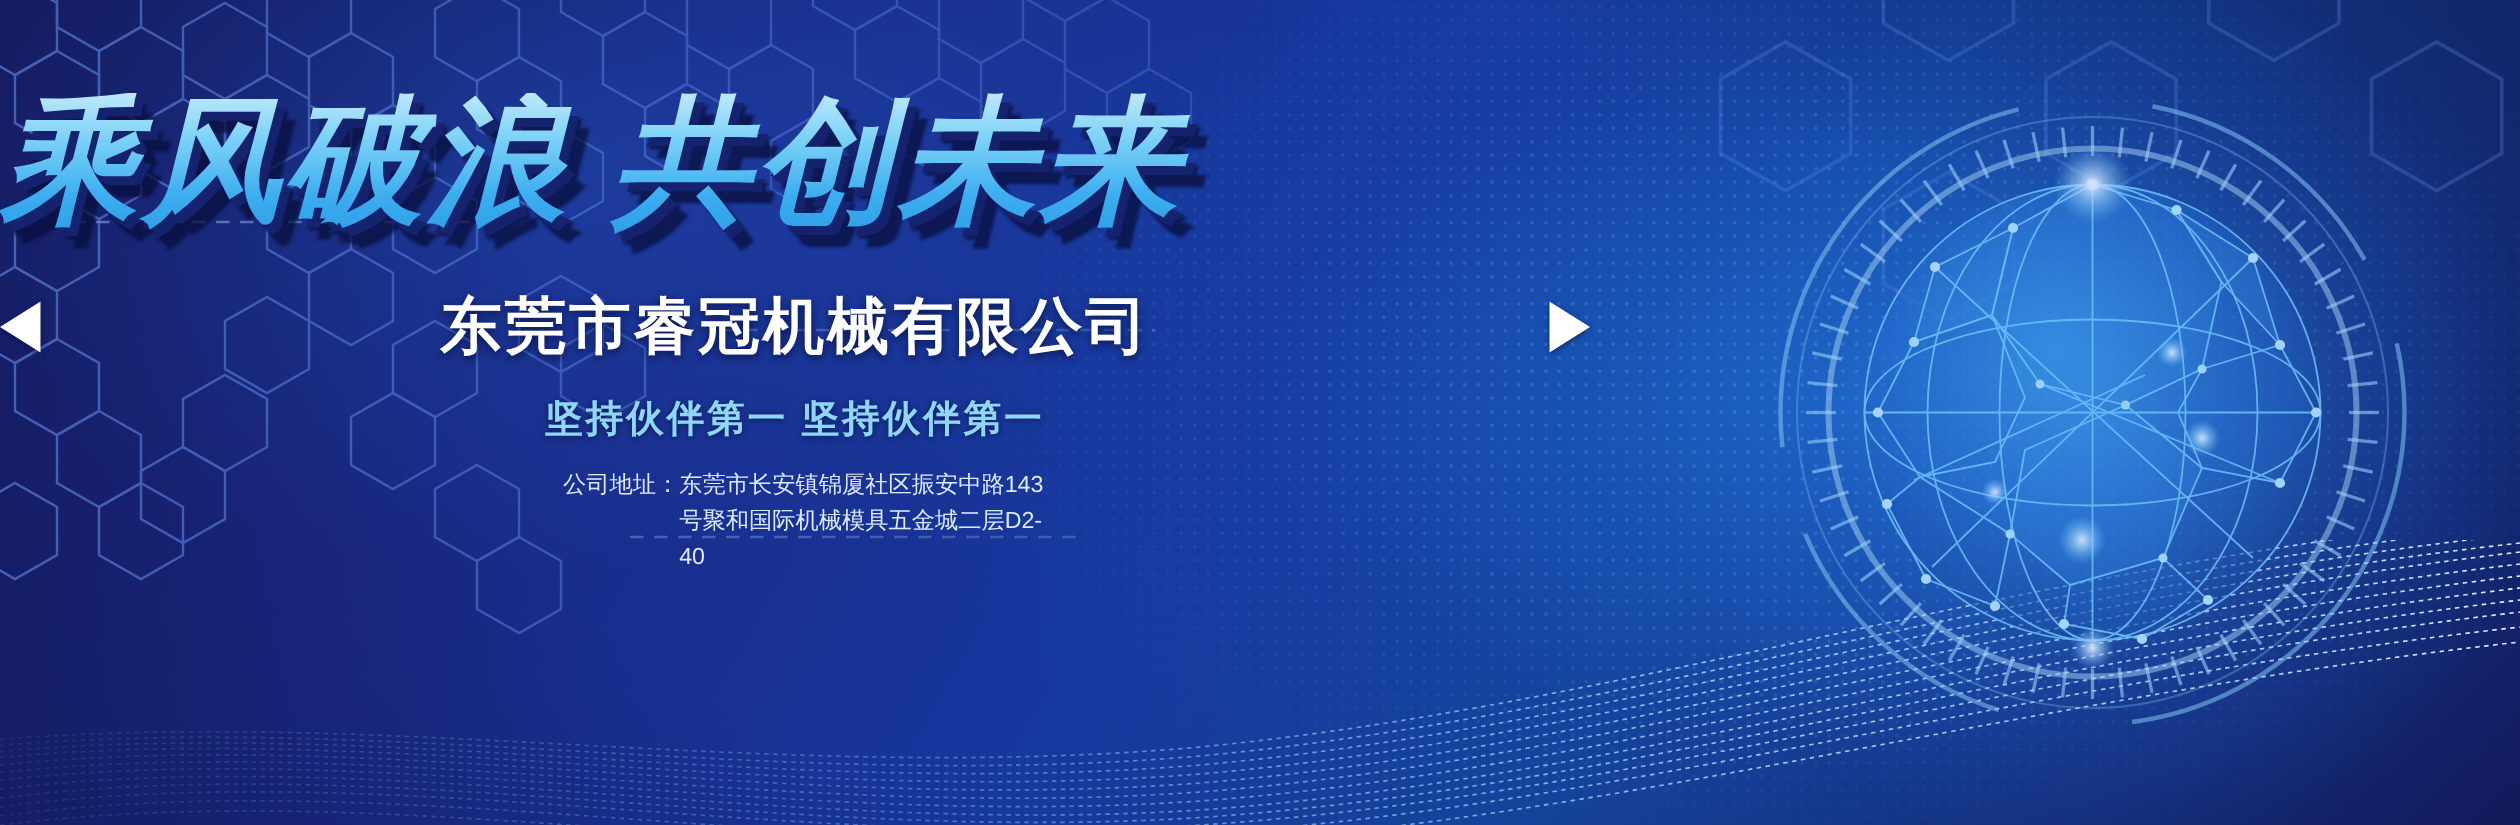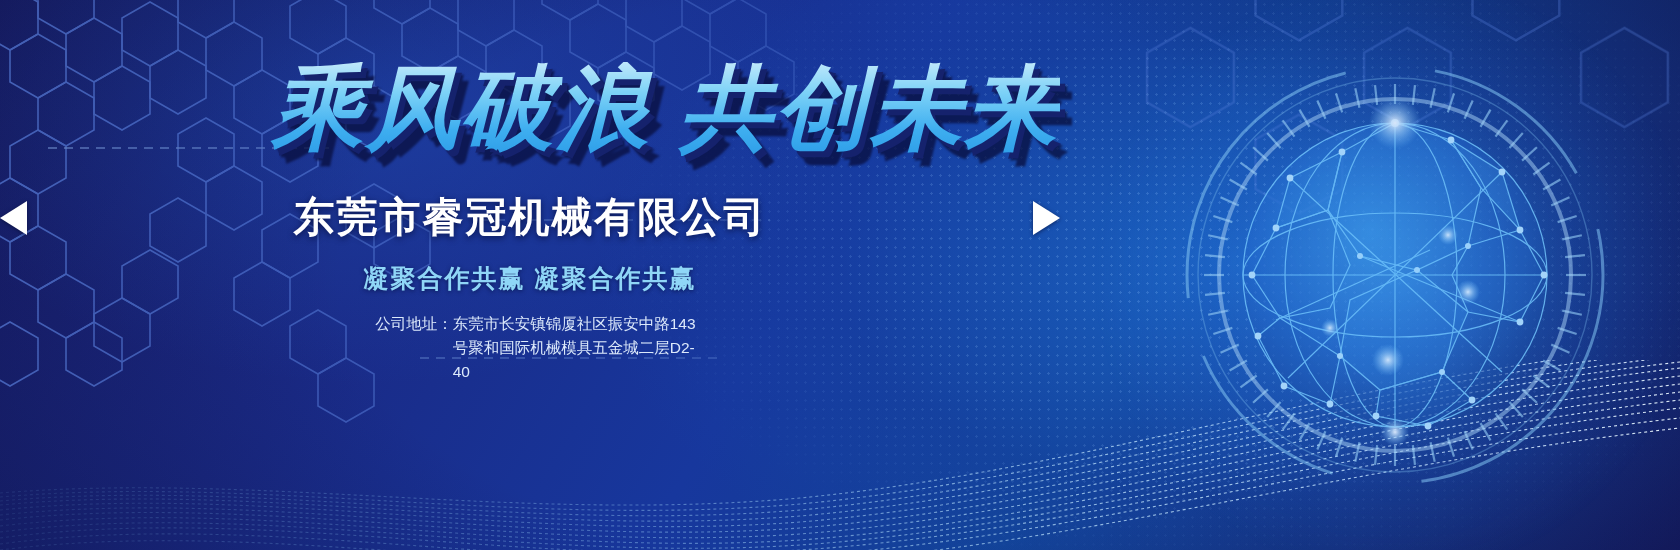--- a/index.html
+++ b/index.html
@@ -31,21 +31,21 @@
   }
 
   
   .content{
     position:absolute; left:0; top:0; width:1060px; height:550px;
     z-index:6;
   }
 
   .headline{
     position:absolute; left:0; top:62px; width:1060px;
-    text-align:right;
+    text-align:left;
     font-family:"Liberation Sans","DejaVu Sans",sans-serif;
     font-size:92px; line-height:1.02; font-weight:bold; font-style:italic;
     letter-spacing:3px;
     color:#63c6f2;
     background:linear-gradient(180deg,#bfe8fb 0%,#7dd2f7 32%,#3eaef0 72%,#2e9ee8 100%);
     -webkit-background-clip:text; background-clip:text;
     -webkit-text-fill-color:transparent;
     filter:drop-shadow(5px 6px 0 #15226d) drop-shadow(7px 8px 1px rgba(8,14,60,.75));
     white-space:nowrap;
   }
@@ -367,21 +367,21 @@
   <div class="content">
 
     <div class="headline">乘风破浪 共创未来</div>
 
     <div class="company-row">
       <span class="tri tri-left"></span>
       <span class="company-name">东莞市睿冠机械有限公司</span>
       <span class="tri tri-right"></span>
     </div>
 
-    <div class="slogan">凝聚合作共赢 凝聚合作共赢</div>
+    <div class="slogan">坚持伙伴第一 坚持伙伴第一</div>
 
     <div class="contact">
       <div class="addr-line">
         <span class="lbl">公司地址：</span>
         <span class="val">东莞市长安镇锦厦社区振安中路143号聚和国际机械模具五金城二层D2-40</span>
       </div>
     </div>
 
   </div>
 </div>

